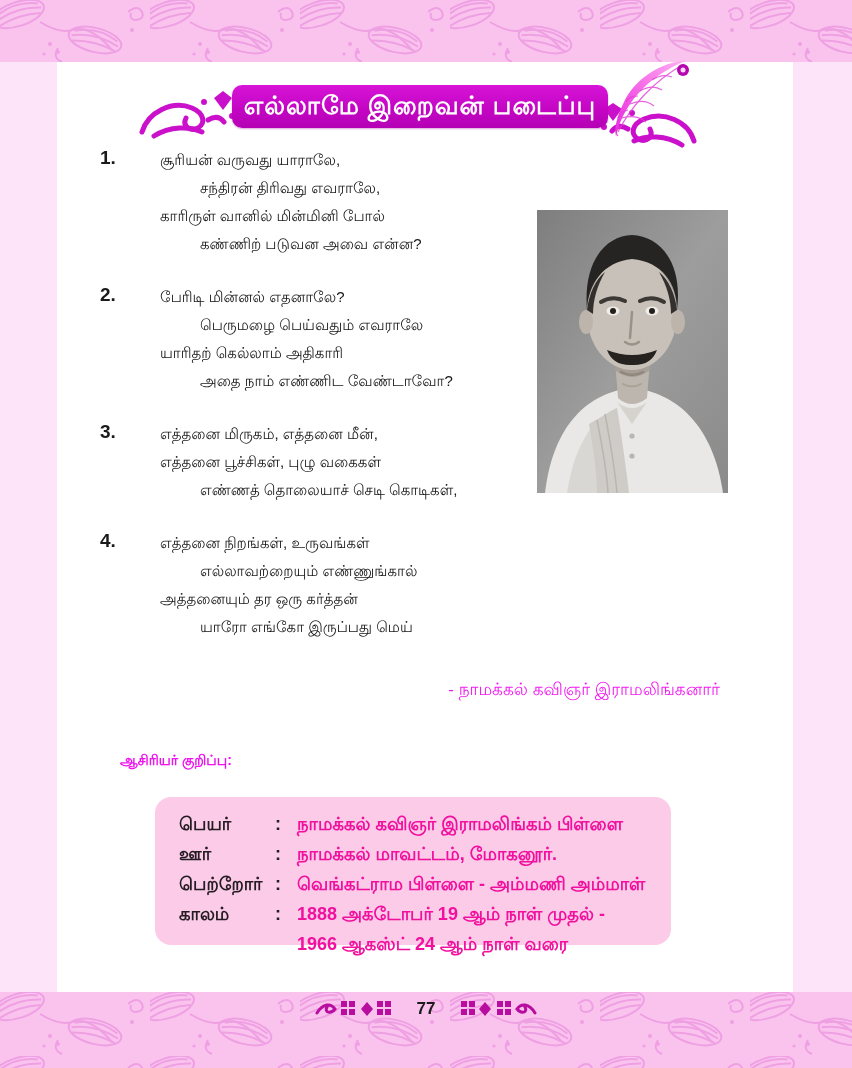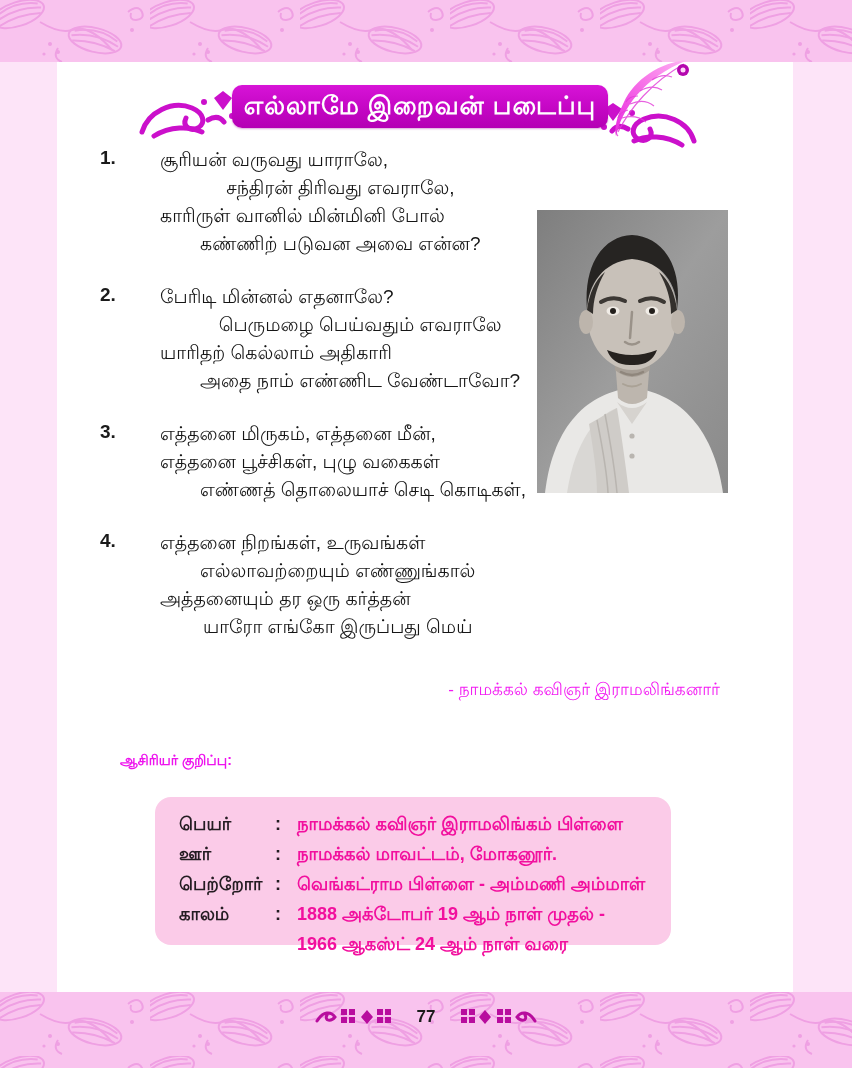--- a/index.html
+++ b/index.html
@@ -24,22 +24,22 @@
     box-shadow:0 1px 2px rgba(150,0,150,.35);
     z-index:3;white-space:nowrap;
   }
   .flourish-left{position:absolute;left:138px;top:90px;z-index:2;}
   .flourish-right{position:absolute;left:598px;top:103px;z-index:2;}
   .feather{position:absolute;left:600px;top:58px;z-index:4;}
   
   .poem{position:absolute;left:100px;top:146px;width:445px;color:#161616;}
   .stanza{display:flex;margin-bottom:25px;}
   .num{width:60px;font-size:19px;font-weight:600;padding-top:1px;color:#1a1a1a;}
-  .pline{font-size:19px;line-height:28px;white-space:nowrap;}
-  .indent{padding-left:40px;text-align:center;}
+  .pline{font-size:15px;line-height:28px;white-space:nowrap;}
+  .indent{padding-left:40px;}
   .attribution{
     position:absolute;left:418px;top:680px;width:302px;text-align:right;
     color:#f21af2;font-size:17px;font-weight:400;white-space:nowrap;
   }
   
   .photo{position:absolute;left:537px;top:210px;width:191px;height:283px;}
   
   .note-heading{
     position:absolute;left:120px;top:752px;
     color:#ee12ee;font-size:14px;font-weight:bold;
@@ -50,21 +50,21 @@
     box-sizing:border-box;
   }
   .note-row{display:flex;line-height:30px;font-size:18px;}
   .note-label{width:96px;font-weight:bold;color:#241c22;}
   .note-colon{width:22px;font-weight:bold;color:#241c22;}
   .note-value{font-weight:bold;color:#f2109e;white-space:nowrap;}
   .note-cont{margin-left:118px;}
   
   .footer{
     position:absolute;left:0;top:996px;width:852px;height:26px;
-    display:flex;align-items:center;justify-content:center;gap:14px;z-index:3;margin-top:8px;
+    display:flex;align-items:center;justify-content:center;gap:14px;z-index:3;
   }
   .page-number{font-size:17px;font-weight:600;color:#1c1c1c;}
 </style>
 </head>
 <body>
 
 <div class="page">
 
   <svg class="band band-top" width="852" height="62">
     <defs>

